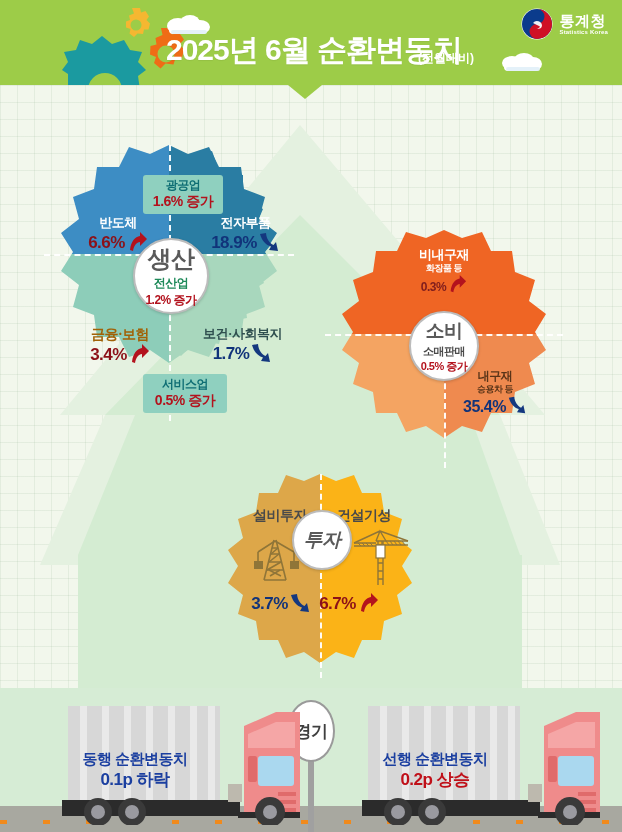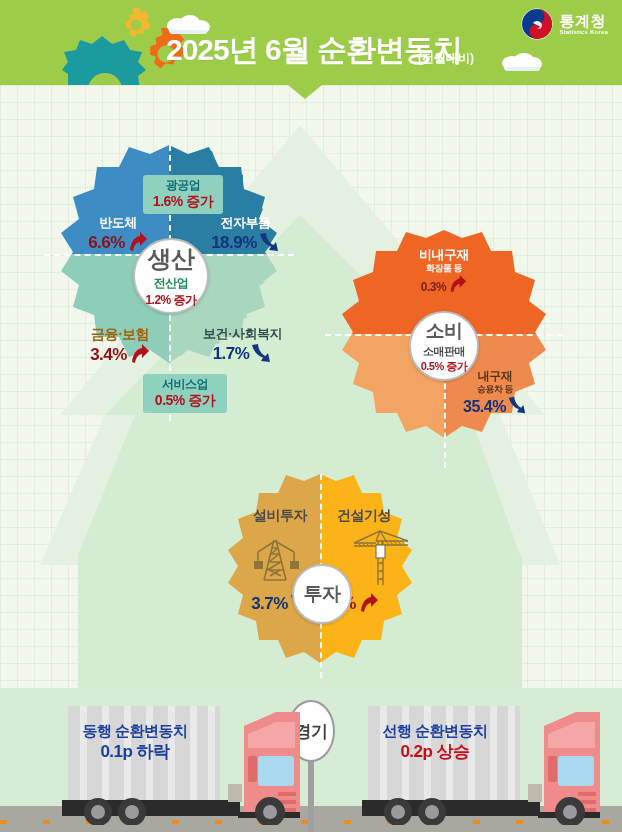--- a/index.html
+++ b/index.html
@@ -132,21 +132,21 @@
   }
 
   .arrow{display:inline-block;}
 
   
   .truck{position:absolute;width:250px;height:125px;}
   .sign-text{
     position:absolute;text-align:center;white-space:nowrap;
     line-height:1.25;
   }
-  .sign-l1{font-size:15px;font-weight:bold;color:#1b3fa0;letter-spacing:-0.5px;}
+  .sign-l1{font-size:15px;font-weight:bold;color:#1b3fa0;letter-spacing:-0.5px;margin-top:28px;}
   .sign-l2{font-size:17px;font-weight:bold;letter-spacing:-0.5px;}
   .sign-l2.down{color:#1b3fa0;}
   .sign-l2.up{color:#c01019;}
 
   .signpost{position:absolute;left:287px;top:700px;width:48px;height:132px;}
   .signpost .oval{
     position:absolute;left:0;top:0;width:48px;height:62px;
     background:#ffffff;border:2px solid #9a9a9a;border-radius:50%;
     display:flex;align-items:center;justify-content:center;
     box-sizing:border-box;
@@ -457,21 +457,21 @@
   </svg>
   <div class="lbl" style="left:308px;top:592px;width:82px;z-index:6;">
     <div class="lbl-row">
       <span class="lbl-pct" style="font-size:17px;color:#8c1118;">6.7%</span>
       <svg class="arrow" width="22" height="22" viewBox="0 0 22 22">
         <path fill="#b3121d" d="M4 19 C5 10 9 6 14 5 L14 1 L21 8 L14 15 L14 11 C10.5 11.6 8 14 7 20 Z"></path>
       </svg>
     </div>
   </div>
 
-  <div class="hub" style="left:292px;top:564px;width:60px;height:60px;z-index:8;">
+  <div class="hub" style="left:292px;top:510px;width:60px;height:60px;z-index:8;font-style:italic;">
     <div class="hub-title" style="font-size:19px;">투자</div>
   </div>
 
   <svg class="truck" style="left:62px;top:700px;z-index:5;" viewBox="0 0 250 125">
     <rect x="6" y="6" width="152" height="96" fill="#d7d7d7"></rect>
     <g fill="#e9e9e9">
       <rect x="18" y="6" width="7" height="96"></rect>
       <rect x="40" y="6" width="7" height="96"></rect>
       <rect x="62" y="6" width="7" height="96"></rect>
       <rect x="84" y="6" width="7" height="96"></rect>

